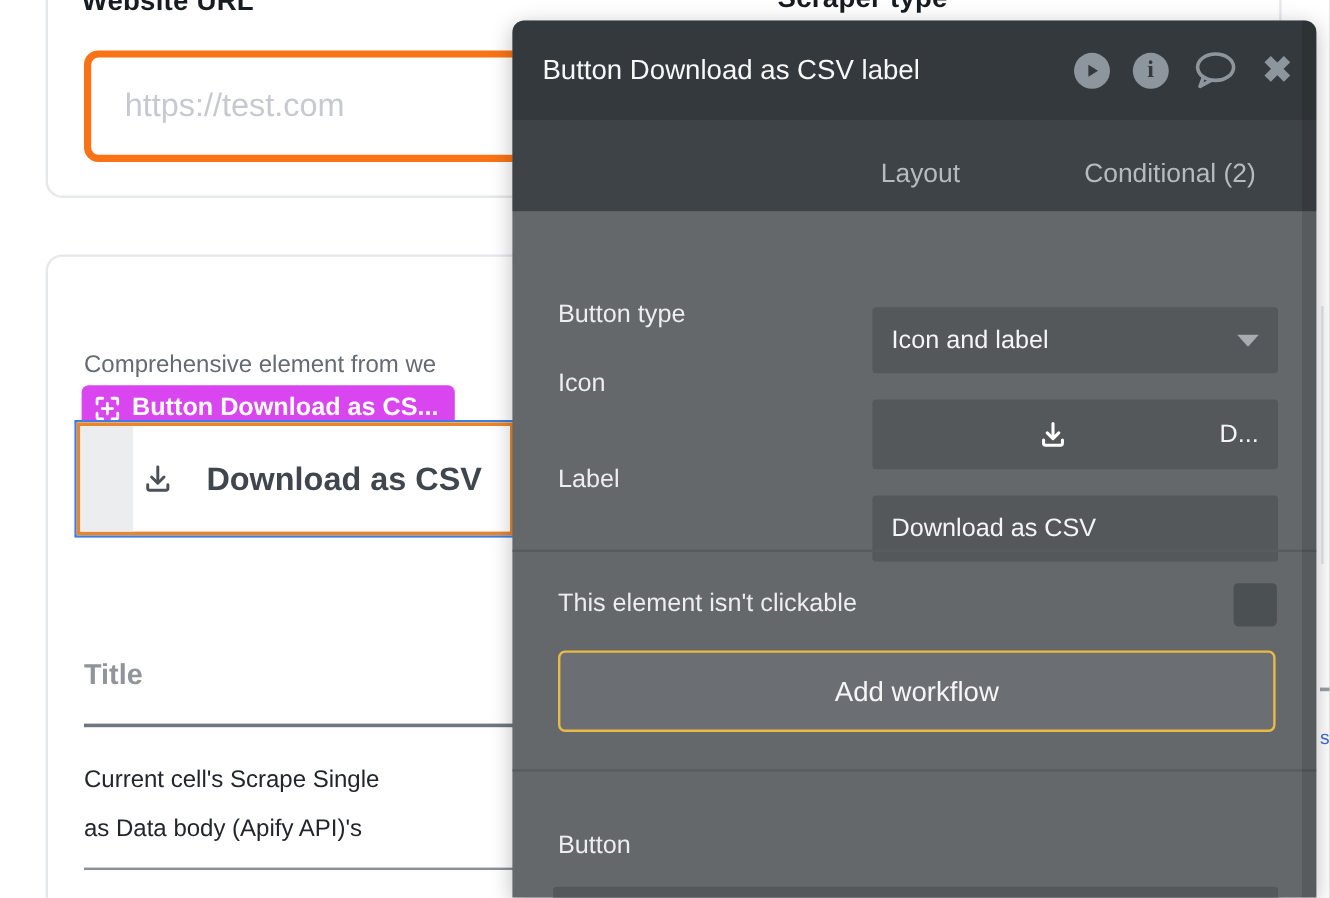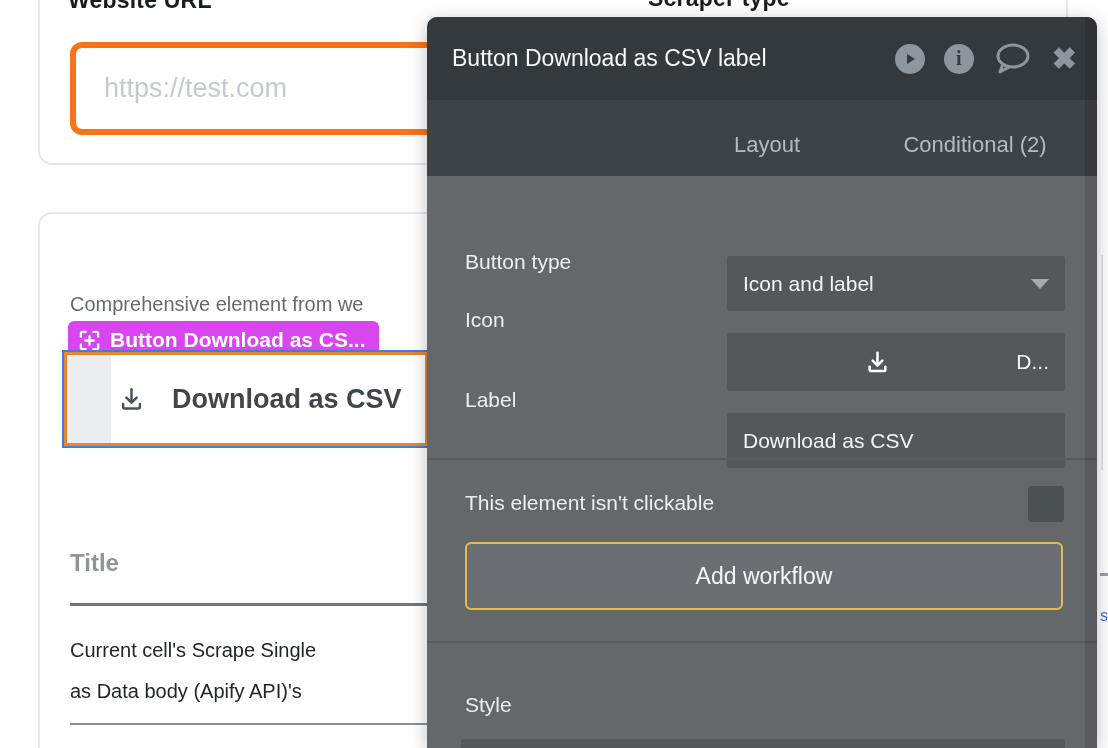--- a/index.html
+++ b/index.html
@@ -185,17 +185,17 @@
 
   <div class="p-label" style="top:474px;">This element isn't clickable</div>
   <div class="checkbox"></div>
 
   <div class="add-wf">
     <span>Add workflow</span>
   </div>
 
   <div class="divider" style="top:624px;"></div>
 
-  <div class="p-label" style="top:676px;">Style</div>
+  <div class="p-label" style="top:676px;">Button</div>
   <div class="bottom-field"></div>
 
   <div class="scroll-track"></div>
 </div>
 
 </body></html>

